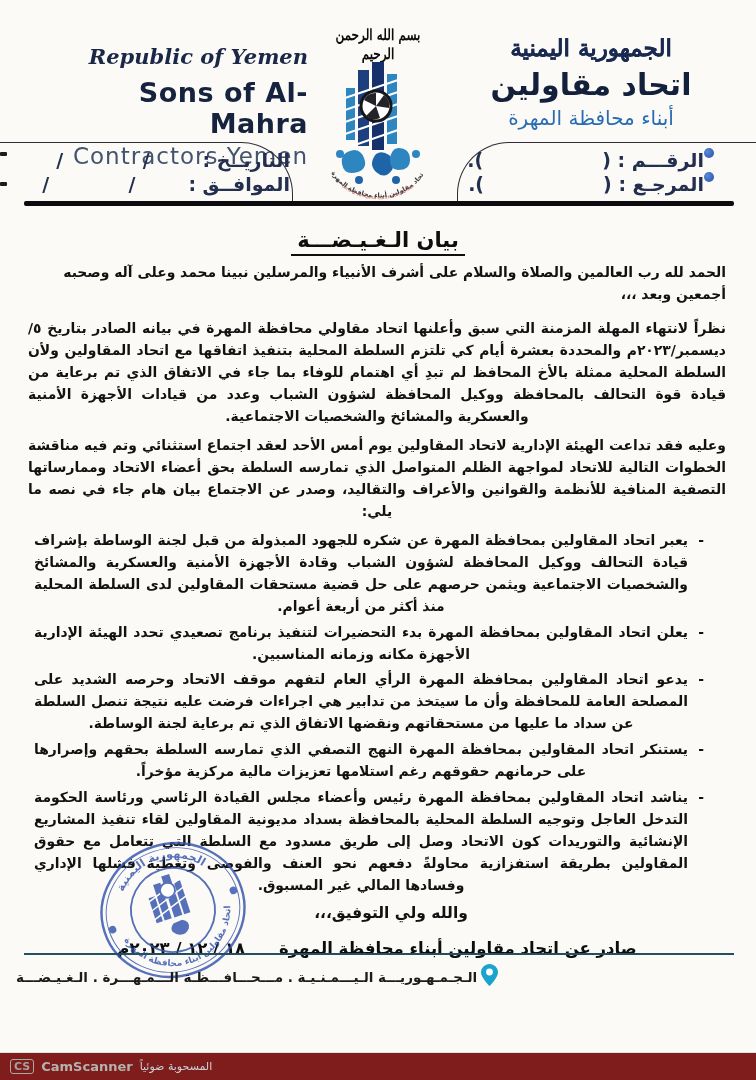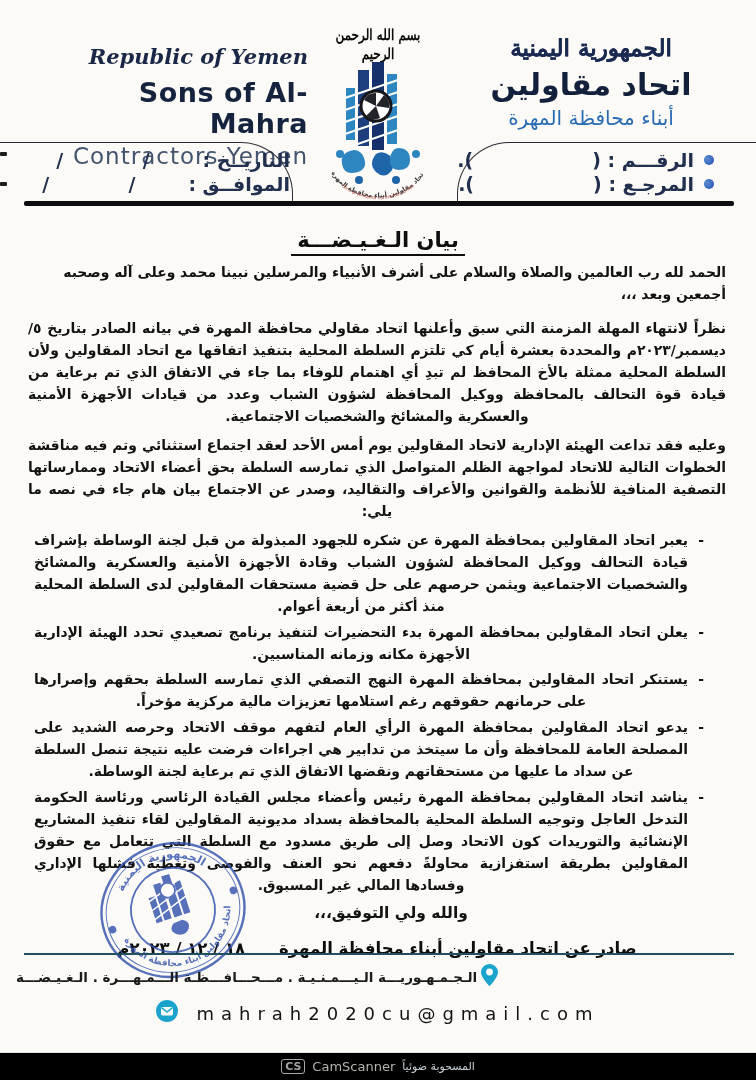--- a/index.html
+++ b/index.html
@@ -21,21 +21,21 @@
     font-family:"DejaVu Serif",serif;font-weight:700;font-size:12px;color:#0d0d0d;
     transform:scale(1,1.25);line-height:1.25;}
   .logo{position:absolute;left:312px;top:58px;}
   
   .tab{position:absolute;top:142px;height:60px;border-top:1.6px solid #2c2c34;}
   .tab-left{left:-8px;width:300px;border-right:1.6px solid #2c2c34;border-top-right-radius:52px;}
   .tab-right{right:-8px;width:306px;border-left:1.6px solid #2c2c34;border-top-left-radius:52px;}
   .fieldrow{direction:rtl;white-space:pre;font-weight:700;font-size:19px;color:#222f4e;line-height:24px;}
   .fields-left{position:absolute;right:466px;left:34px;top:148px;}
   .fields-right{position:absolute;right:42px;top:148px;width:250px;}
-  .fields-right .fieldrow{display:flex;align-items:center;gap:10px;}
+  .fields-right .fieldrow{display:flex;}
   .dot{width:10px;height:10px;border-radius:50%;background:radial-gradient(circle at 35% 35%,#5e8ad4,#1f4fae);display:inline-block;flex:0 0 auto;}
   .thick-rule{position:absolute;left:24px;right:22px;top:201px;height:4.5px;background:#0c0c10;border-radius:2px;}
   
   .doc-title{position:absolute;top:228px;left:0;right:0;text-align:center;}
   .doc-title span{display:inline-block;font-weight:700;font-size:21px;color:#0e0e0e;border-bottom:2.2px solid #0e0e0e;padding:0 6px 2px;}
   .body-wrap{position:absolute;top:262px;right:30px;left:28px;direction:rtl;
     font-weight:700;font-size:13.9px;line-height:1.58;color:#121212;}
   .body-wrap p{margin:0 0 7px;text-align:justify;text-align-last:center;}
   .body-wrap p.opening{text-align:right;text-align-last:right;margin-bottom:12px;}
   .bullets{list-style:none;margin:2px 0 0;padding:0 22px 0 6px;}
@@ -45,24 +45,24 @@
   .issued{margin-top:10px;display:flex;direction:rtl;justify-content:center;gap:34px;font-size:16.5px;font-weight:700;color:#0d0d0d;}
   
   .stamp{position:absolute;left:78px;top:826px;opacity:.82;}
   
   .footer-rule{position:absolute;left:24px;right:22px;top:953px;height:2px;background:#23505f;}
   .footer-address{position:absolute;top:964px;left:16px;right:0;display:flex;justify-content:flex-end;align-items:center;gap:4px;direction:rtl;}
   .footer-address .txt{font-weight:700;font-size:13.5px;color:#1b1b1b;white-space:pre;}
   .footer-email{position:absolute;top:1000px;left:0;right:0;display:flex;justify-content:center;align-items:center;gap:18px;}
   .footer-email .txt{font-size:18px;font-weight:500;color:#141414;letter-spacing:7px;}
   
-  .cs-bar{position:absolute;left:0;right:0;bottom:0;height:28px;background:#000000;border-top:1px solid #e1e1dd;
-    display:flex;align-items:center;gap:7px;padding:0 10px;box-sizing:border-box;justify-content:center;}
+  .cs-bar{position:absolute;left:0;right:0;bottom:0;height:28px;background:#7f1d1d;border-top:1px solid #e1e1dd;
+    display:flex;align-items:center;gap:7px;padding:0 10px;box-sizing:border-box;}
   .cs-badge{border:1.4px solid #a9a9a5;color:#a2a29e;font-weight:700;font-size:11px;border-radius:3px;padding:1px 3px;line-height:1;}
-  .cs-name{color:#b3b3ae;font-size:13px;font-weight:400;}
+  .cs-name{color:#b3b3ae;font-size:13px;font-weight:700;}
   .cs-note{color:#c9d3da;font-size:11px;direction:rtl;}
   .scan-mark{position:absolute;background:#1c1c1c;border-radius:1px;}
 </style>
 </head>
 <body>
 
 <div class="page">
 
   <div class="hdr-left">
     <div class="l1">Republic of Yemen</div>
@@ -153,22 +153,22 @@
     <span>بيان الـغـيـضـــة</span>
   </div>
 
   <div class="body-wrap">
     <p class="opening">الحمد لله رب العالمين والصلاة والسلام على أشرف الأنبياء والمرسلين نبينا محمد وعلى آله وصحبه أجمعين وبعد ،،،</p>
     <p>نظراً لانتهاء المهلة المزمنة التي سبق وأعلنها اتحاد مقاولي محافظة المهرة في بيانه الصادر بتاريخ ٥/ ديسمبر/٢٠٢٣م والمحددة بعشرة أيام كي تلتزم السلطة المحلية بتنفيذ اتفاقها مع اتحاد المقاولين ولأن السلطة المحلية ممثلة بالأخ المحافظ لم تبدِ أي اهتمام للوفاء بما جاء في الاتفاق الذي تم برعاية من قيادة قوة التحالف بالمحافظة ووكيل المحافظة لشؤون الشباب وعدد من قيادات الأجهزة الأمنية والعسكرية والمشائخ والشخصيات الاجتماعية.</p>
     <p>وعليه فقد تداعت الهيئة الإدارية لاتحاد المقاولين يوم أمس الأحد لعقد اجتماع استثنائي وتم فيه مناقشة الخطوات التالية للاتحاد لمواجهة الظلم المتواصل الذي تمارسه السلطة بحق أعضاء الاتحاد وممارساتها التصفية المنافية للأنظمة والقوانين والأعراف والتقاليد، وصدر عن الاجتماع بيان هام جاء في نصه ما يلي:</p>
     <ul class="bullets">
       <li>يعبر اتحاد المقاولين بمحافظة المهرة عن شكره للجهود المبذولة من قبل لجنة الوساطة بإشراف قيادة التحالف ووكيل المحافظة لشؤون الشباب وقادة الأجهزة الأمنية والعسكرية والمشائخ والشخصيات الاجتماعية ويثمن حرصهم على حل قضية مستحقات المقاولين لدى السلطة المحلية منذ أكثر من أربعة أعوام.</li>
       <li>يعلن اتحاد المقاولين بمحافظة المهرة بدء التحضيرات لتنفيذ برنامج تصعيدي تحدد الهيئة الإدارية الأجهزة مكانه وزمانه المناسبين.</li>
+      <li>يدعو اتحاد المقاولين بمحافظة المهرة الرأي العام لتفهم موقف الاتحاد وحرصه الشديد على المصلحة العامة للمحافظة وأن ما سيتخذ من تدابير هي اجراءات فرضت عليه نتيجة تنصل السلطة عن سداد ما عليها من مستحقاتهم ونقضها الاتفاق الذي تم برعاية لجنة الوساطة.</li>
       <li>يستنكر اتحاد المقاولين بمحافظة المهرة النهج التصفي الذي تمارسه السلطة بحقهم وإصرارها على حرمانهم حقوقهم رغم استلامها تعزيزات مالية مركزية مؤخراً.</li>
-      <li>يدعو اتحاد المقاولين بمحافظة المهرة الرأي العام لتفهم موقف الاتحاد وحرصه الشديد على المصلحة العامة للمحافظة وأن ما سيتخذ من تدابير هي اجراءات فرضت عليه نتيجة تنصل السلطة عن سداد ما عليها من مستحقاتهم ونقضها الاتفاق الذي تم برعاية لجنة الوساطة.</li>
       <li>يناشد اتحاد المقاولين بمحافظة المهرة رئيس وأعضاء مجلس القيادة الرئاسي ورئاسة الحكومة التدخل العاجل وتوجيه السلطة المحلية بالمحافظة بسداد مديونية المقاولين لقاء تنفيذ المشاريع الإنشائية والتوريدات كون الاتحاد وصل إلى طريق مسدود مع السلطة التي تتعامل مع حقوق المقاولين بطريقة استفزازية محاولةً دفعهم نحو العنف والفوضى وتغطية فشلها الإداري وفسادها المالي غير المسبوق.</li>
     </ul>
     <p class="closing">والله ولي التوفيق،،،</p>
     <div class="issued">
       <span>صادر عن اتحاد مقاولين أبناء محافظة المهرة</span>
       <span>١٨ / ١٢ / ٢٠٢٣م</span>
     </div>
   </div>
 
   <div class="stamp">
@@ -212,30 +212,20 @@
   <div class="footer-address">
     <span>
       <svg width="17" height="22" viewBox="0 0 17 22">
         <path d="M8.5,0 C13,0 17,3.6 17,8.4 C17,13.5 8.5,22 8.5,22 C8.5,22 0,13.5 0,8.4 C0,3.6 4,0 8.5,0 Z" fill="#1aa3cd"></path>
         <circle cx="8.5" cy="8" r="3.4" fill="#ffffff"></circle>
       </svg>
     </span>
     <span class="txt">الـجـمـهـوريـــة الـيـــمـنـيـة . مـــحـــافـــظـة الـــمـهـــرة . الـغـيـضـــة</span>
   </div>
 
-  <div class="footer-email">
-    <span>
-      <svg width="22" height="22" viewBox="0 0 22 22">
-        <circle cx="11" cy="11" r="11" fill="#1aa3cd"></circle>
-        <rect x="5" y="7" width="12" height="8.5" rx="1.4" fill="#ffffff"></rect>
-        <path d="M5.5,7.6 L11,12 L16.5,7.6" fill="none" stroke="#1aa3cd" stroke-width="1.4"></path>
-      </svg>
-    </span>
-    <span class="txt">mahrah2020cu@gmail.com</span>
-  </div>
 
   <div class="cs-bar">
     <span class="cs-badge">CS</span>
     <span class="cs-name">CamScanner</span>
     <span class="cs-note">المسحوبة ضوئياً</span>
   </div>
 
 </div>
 
 </body></html>

